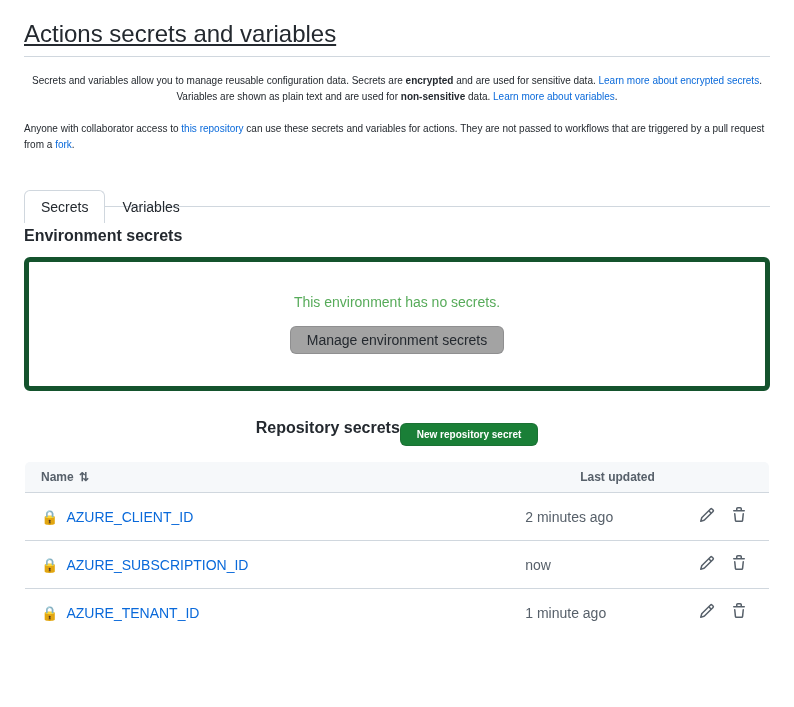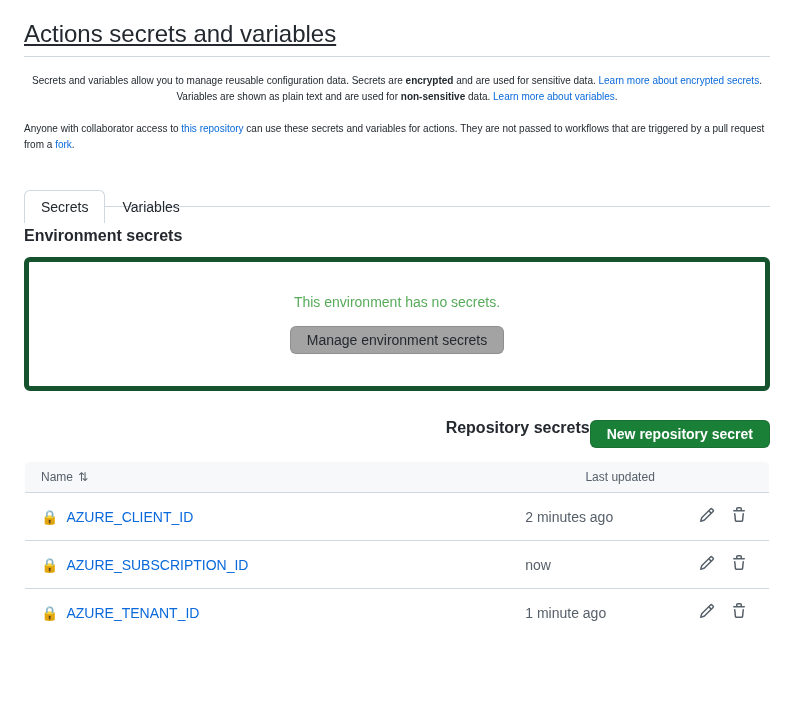--- a/index.html
+++ b/index.html
@@ -99,26 +99,26 @@
       background: #a3a3a3;
       border: 1px solid rgba(31,35,40,0.15);
       border-radius: 6px;
       cursor: pointer;
       text-decoration: none;
     }
     
     .repo-secrets-header {
       display: flex;
       align-items: center;
-      justify-content: flex-end;
+      justify-content: center;
       margin-bottom: 12px;
     }
     .new-secret-btn {
       padding: 5px 16px;
-      font-size: 14px;
+      font-size: 10px;
       font-weight: 600;
       color: #fff;
       background: #1a7f37;
       border: 1px solid rgba(31,35,40,0.15);
       border-radius: 6px;
       cursor: pointer;
     }
     
     .secrets-table {
       width: 100%;
@@ -126,21 +126,21 @@
       border-radius: 6px;
       border-collapse: collapse;
       overflow: hidden;
     }
     .secrets-table thead tr {
       background: #f6f8fa;
     }
     .secrets-table th {
       padding: 8px 16px;
       font-size: 12px;
-      font-weight: 400;
+      font-weight: 700;
       color: #57606a;
       text-align: left;
       border-bottom: 1px solid #d0d7de;
     }
     .secrets-table th.right {
       text-align: right;
     }
     .secrets-table td {
       padding: 10px 16px;
       border-bottom: 1px solid #d0d7de;

